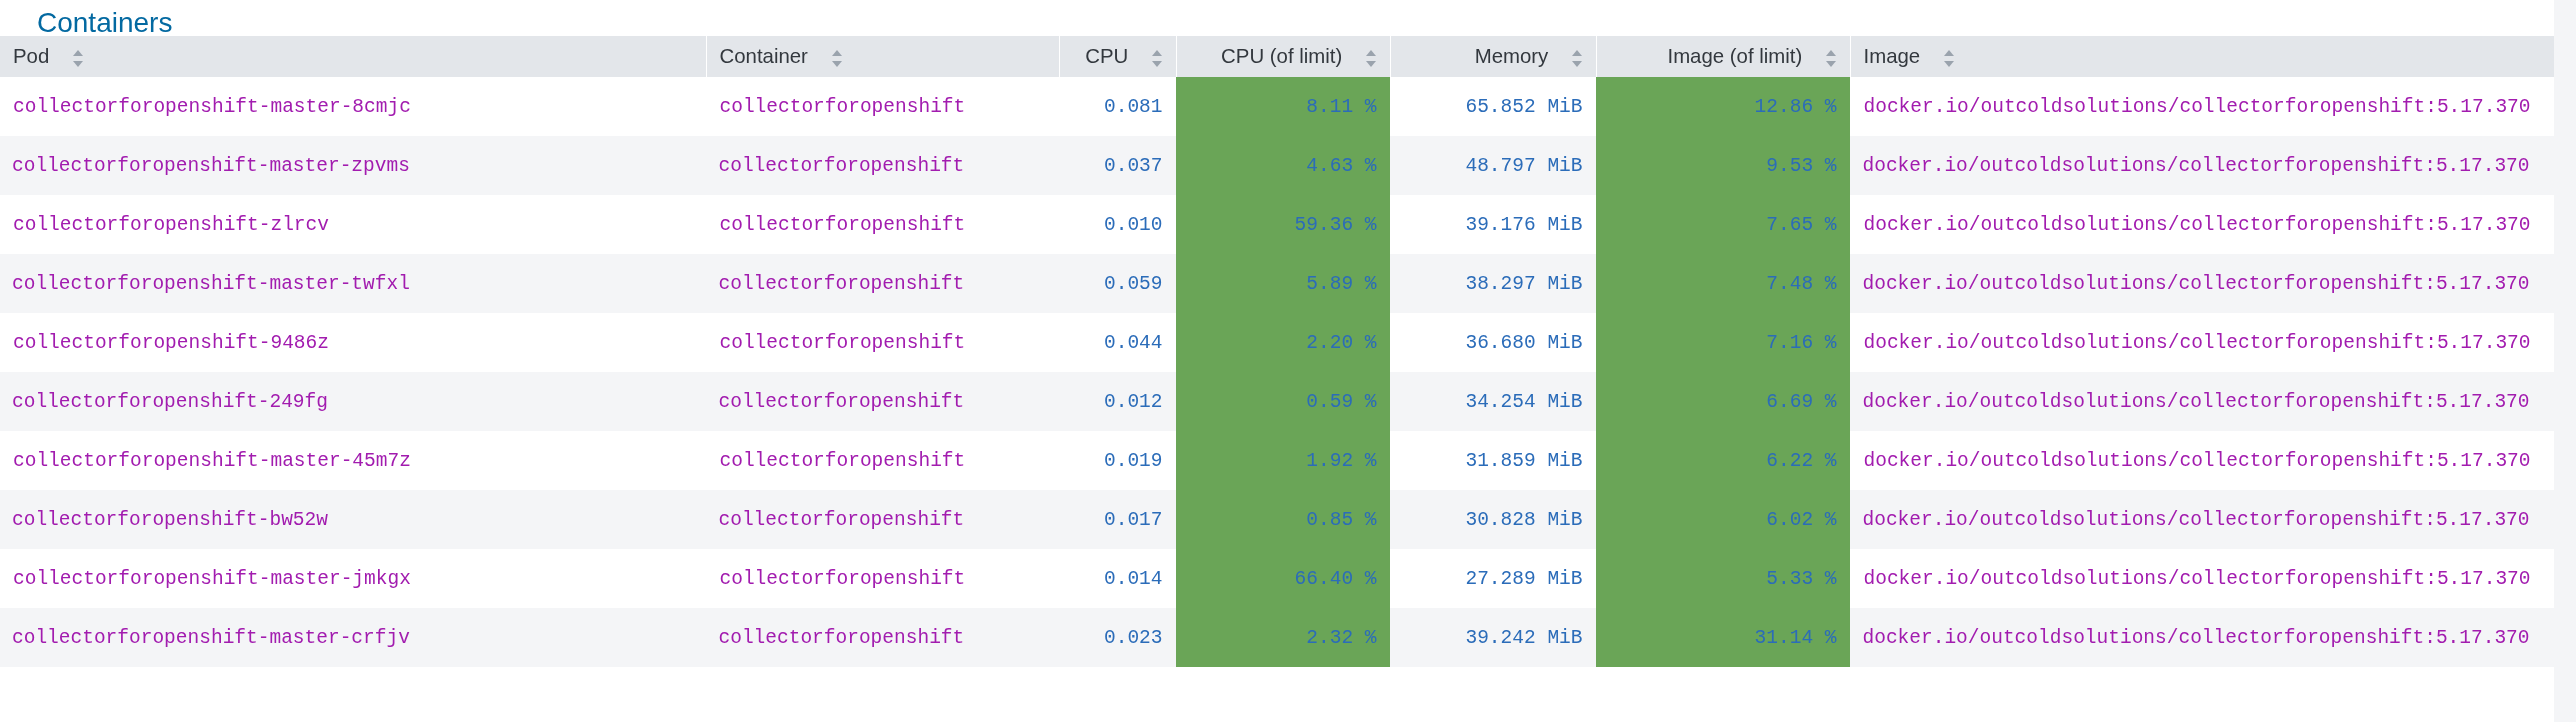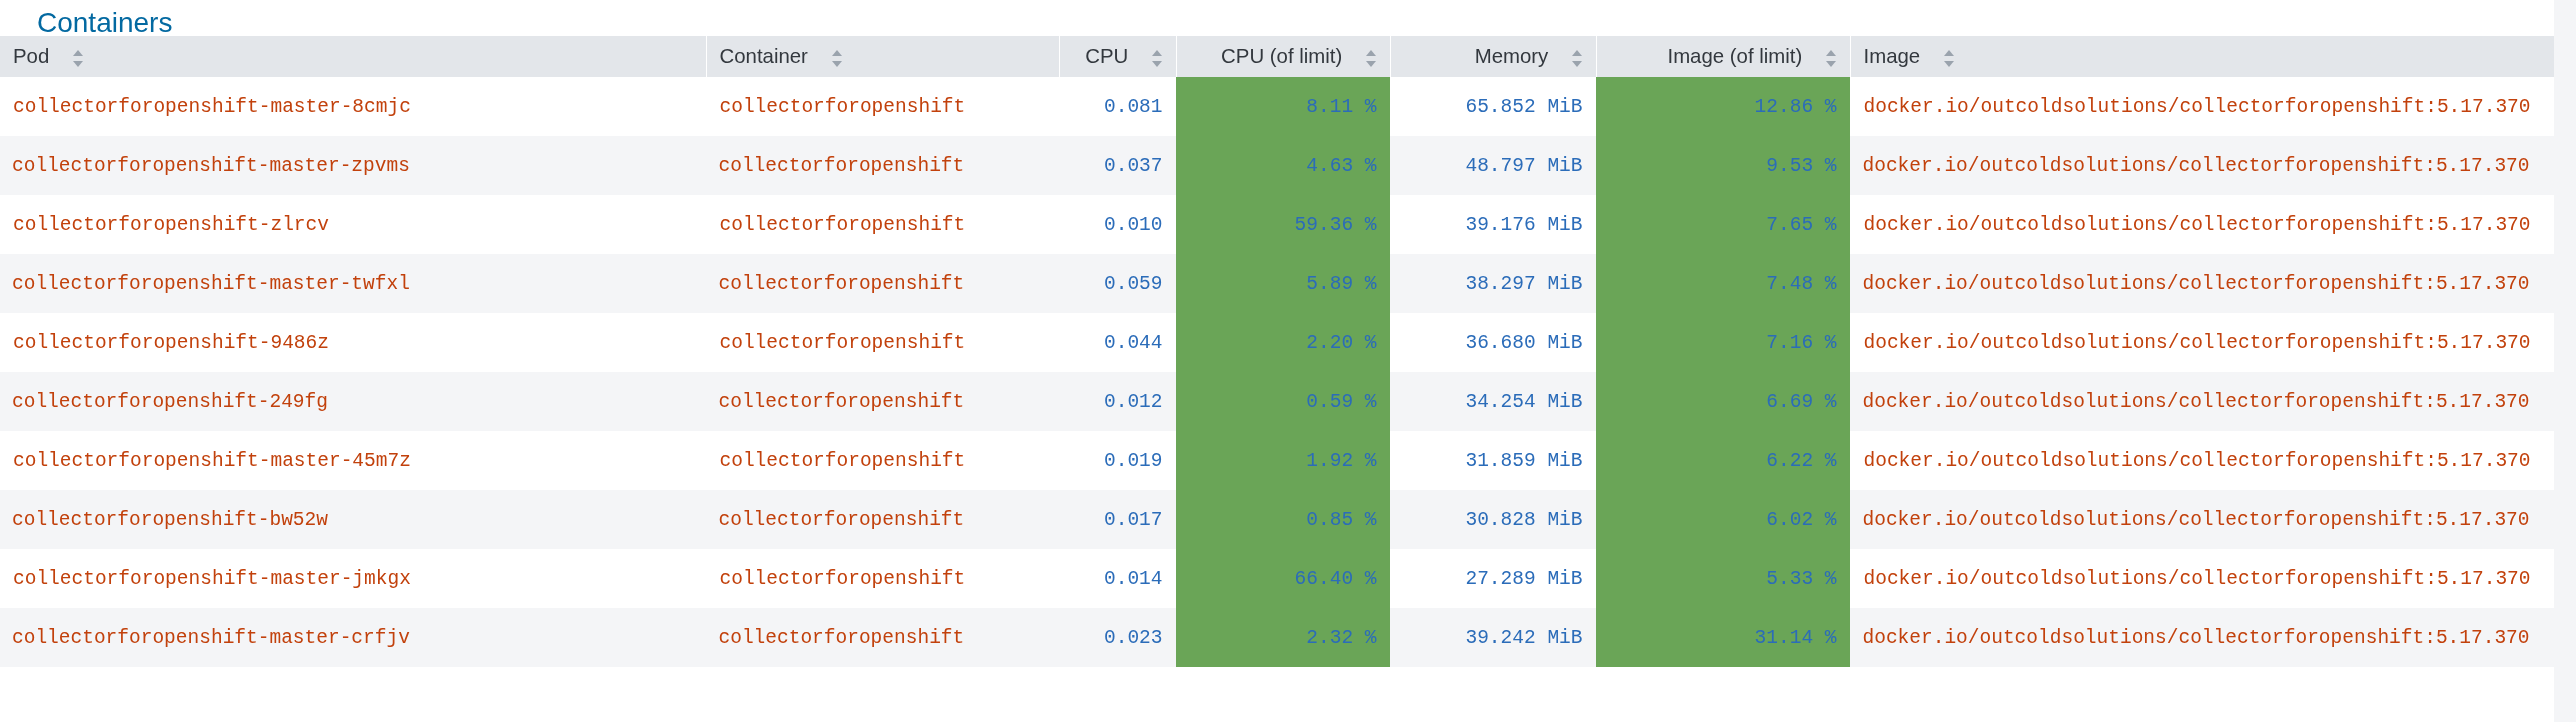--- a/index.html
+++ b/index.html
@@ -86,21 +86,21 @@
   td.num { text-align: right; }
   td.pct {
     background: #6aa557 !important;
     color: #17202a;
     text-align: right;
     border-right: 1.9px solid #ffffff;
     border-bottom: 0;
     margin-left: 12px;
   }
   td.pad-left { padding-left: 37px; }
-  .cell-link { color: #c2410c; text-decoration: none; }
+  .cell-link { color: #a21caf; text-decoration: none; }
   .c-pod   { width: 706px; }
   .c-cont  { width: 353px; }
   .c-cpu   { width: 117px; }
   .c-cpul  { width: 214px; }
   .c-mem   { width: 206px; }
   .c-meml  { width: 254px; }
   .c-img   { width: 878px; }
 </style>
 </head>
 <body>

